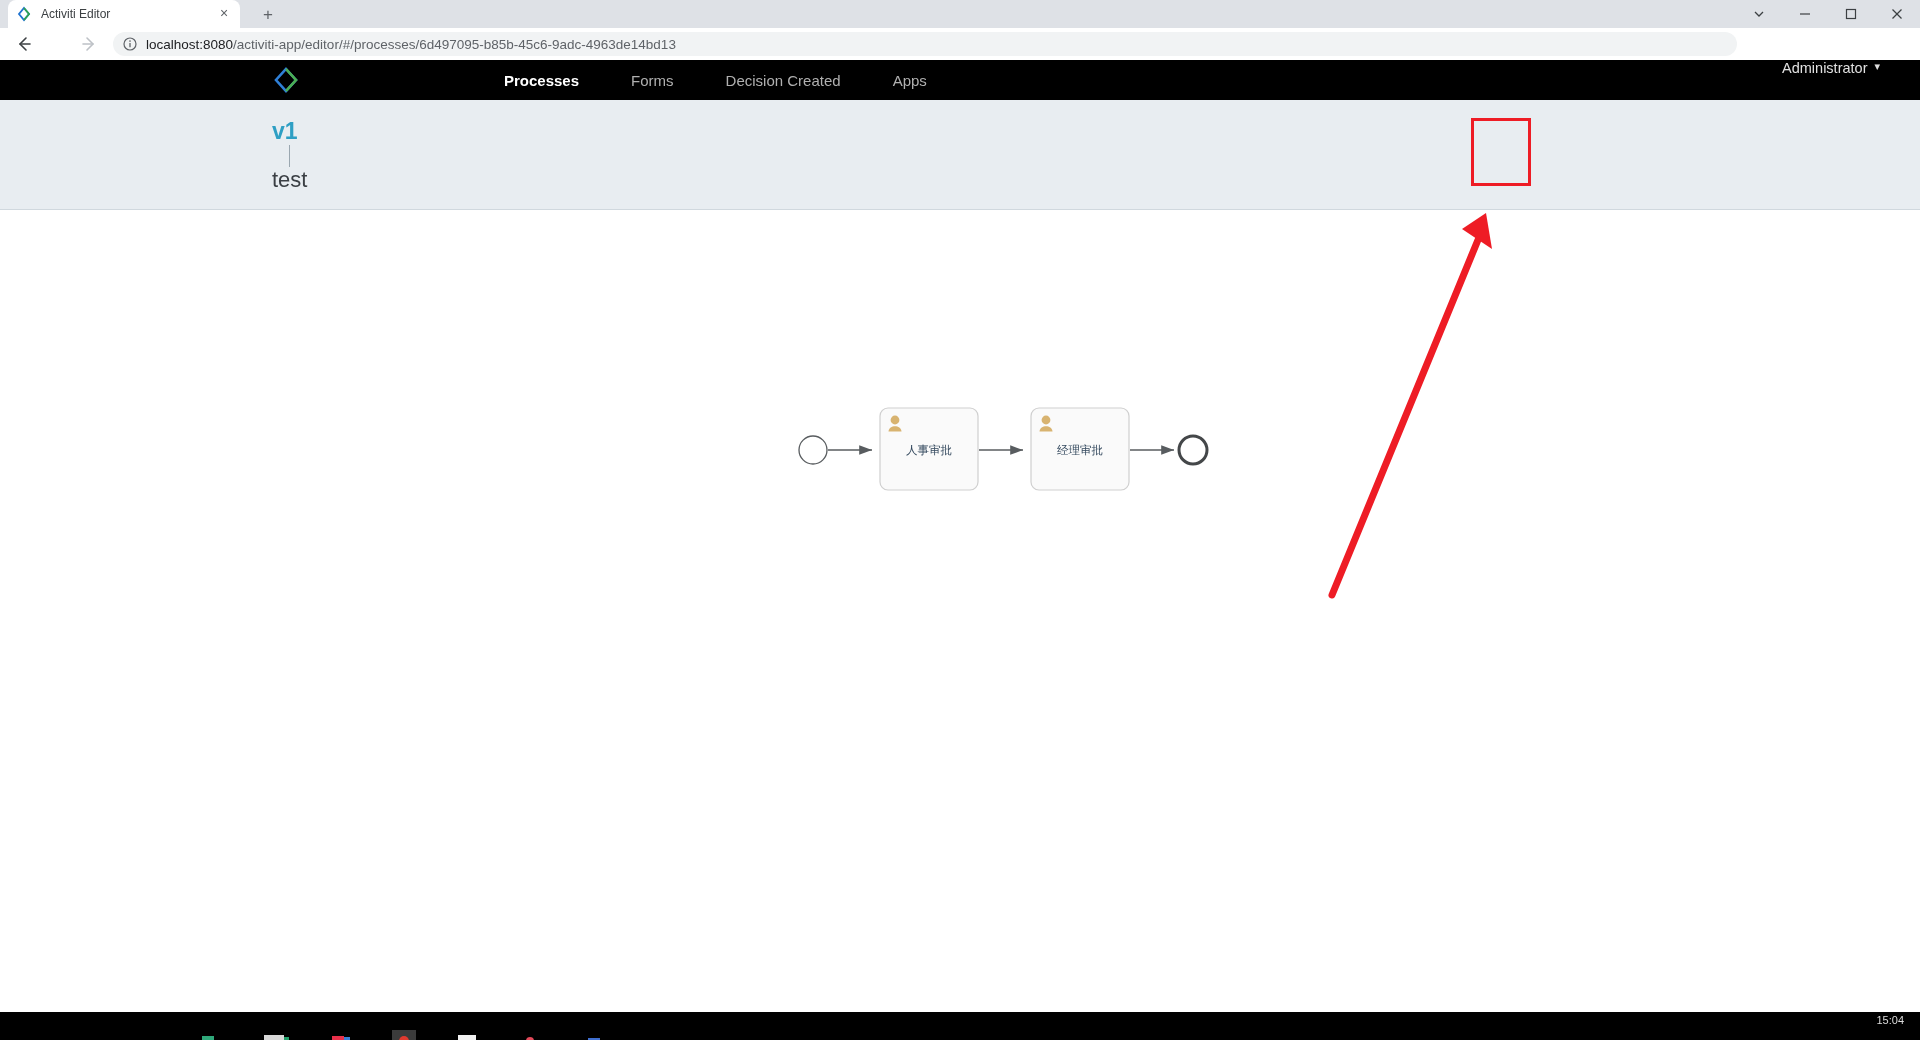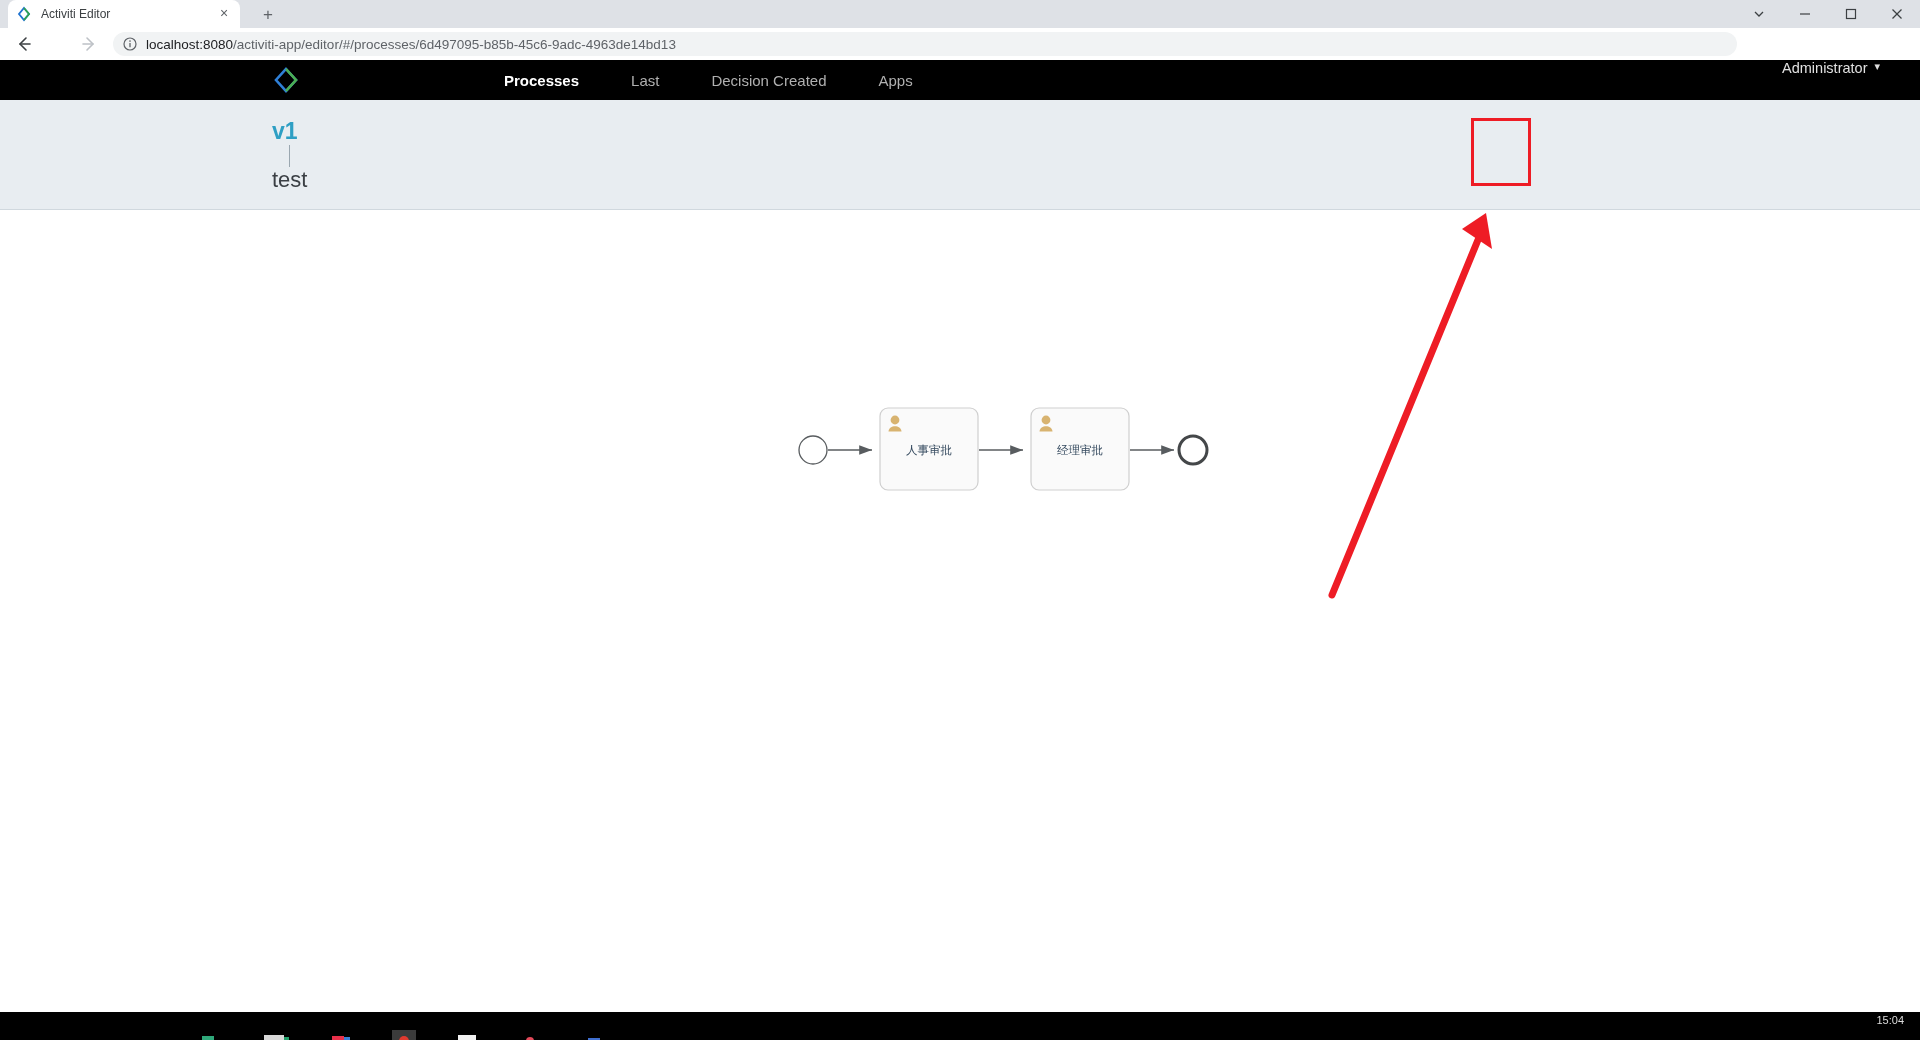--- a/index.html
+++ b/index.html
@@ -272,21 +272,21 @@
         <polygon points="14,3 24,14 14,25 4,14" fill="none" stroke="#2f80d8" stroke-width="2.6"></polygon>
         <path d="M14,3 L24,14 L14,25" fill="none" stroke="#4caf50" stroke-width="2.6"></path>
       </svg>
     </div>
 
     <div class="nav-tabs">
       <div class="nav-tab active">
         <span>Processes</span>
       </div>
       <div class="nav-tab">
-        <span>Last</span>
+        <span>Forms</span>
       </div>
       <div class="nav-tab">
         <span>Decision Created</span>
       </div>
       <div class="nav-tab">
         <span>Apps</span>
       </div>
     </div>
 
     <div class="user-menu">

